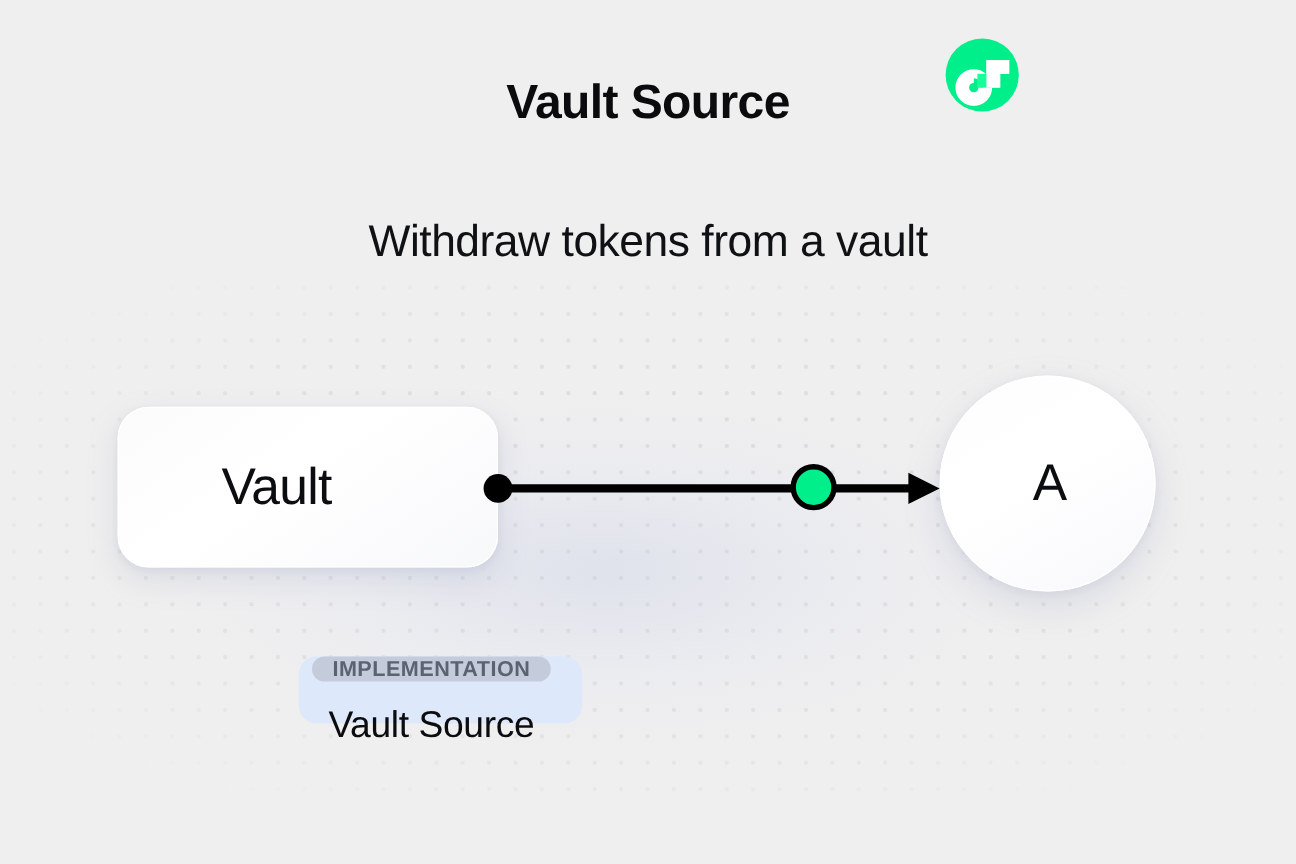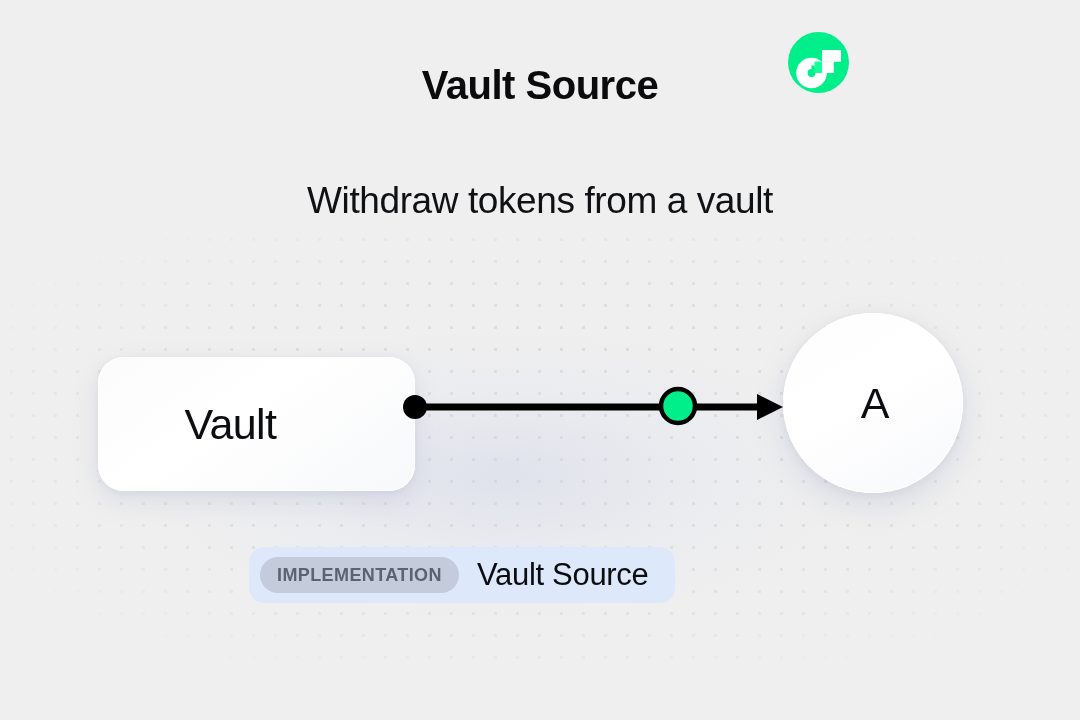--- a/index.html
+++ b/index.html
@@ -81,21 +81,21 @@
     height: 61px;
     border-radius: 50%;
     background: #00ef8b;
   }
   .logo svg { display: block; }
 
   
   .node-vault {
     position: absolute;
     left: 98px;
-    top: 357px;
+    top: 339px;
     width: 317px;
     height: 134px;
     border-radius: 26px;
     background: linear-gradient(145deg, #fbfbfc 0%, #ffffff 42%, #f7f8fa 100%);
     box-shadow:
       0 10px 26px rgba(140,148,185,0.20),
       0 2px 6px rgba(150,155,190,0.12),
       0 0 0 1px rgba(255,255,255,0.95) inset;
     display: flex;
     align-items: center;
@@ -148,20 +148,21 @@
     position: absolute;
     left: 249px;
     top: 547px;
     height: 56px;
     padding: 0 26px 0 11px;
     border-radius: 15px;
     background: #dde8fa;
     display: flex;
     align-items: center;
     gap: 18px;
+    flex-direction: column;
   }
   .impl-chip {
     height: 36px;
     padding: 0 17px;
     border-radius: 18px;
     background: #c4ccdc;
     display: flex;
     align-items: center;
     justify-content: center;
     font-size: 18px;

